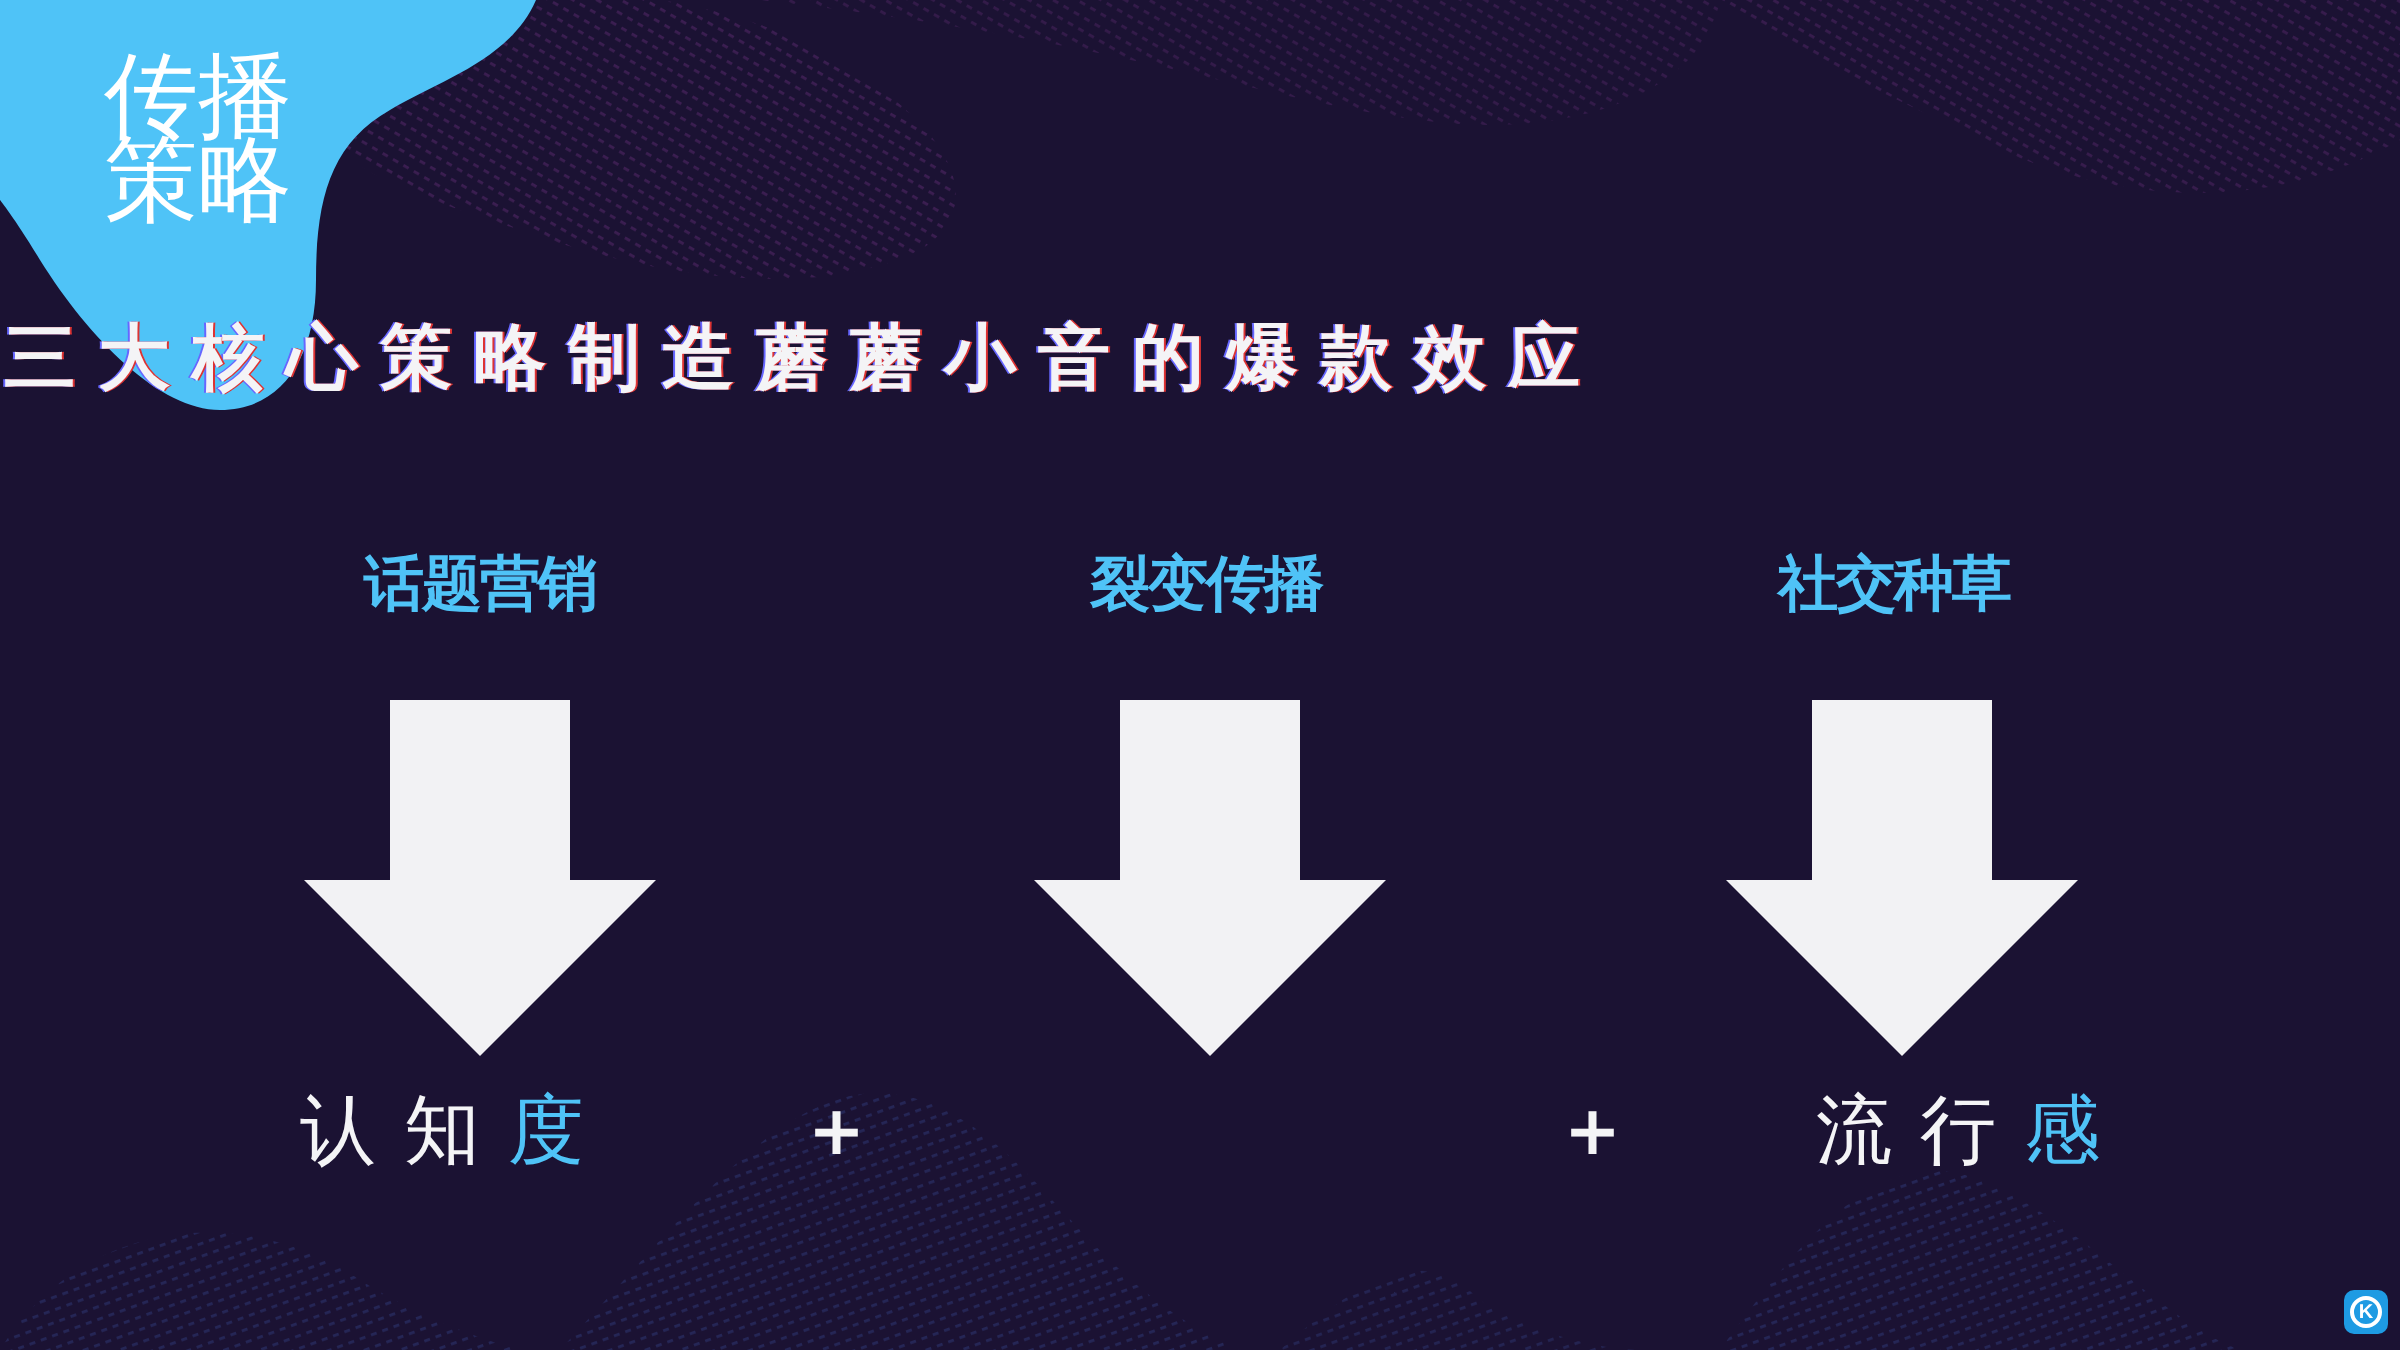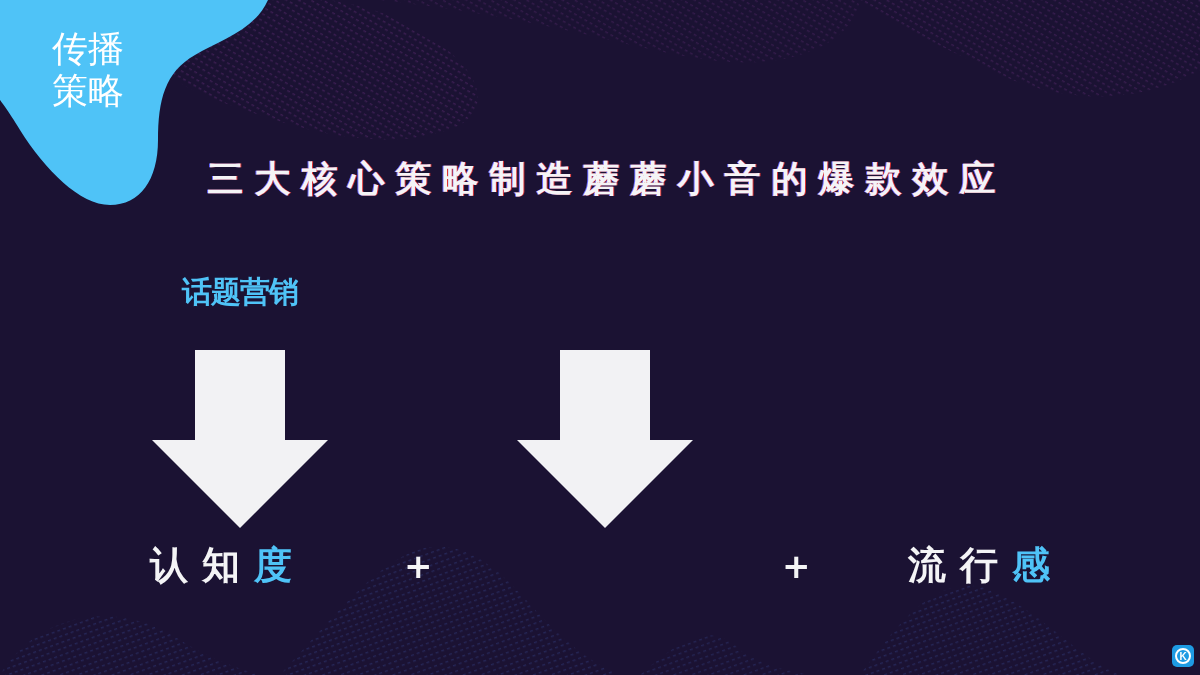--- a/index.html
+++ b/index.html
@@ -7,40 +7,40 @@
       width: 1200px; height: 675px; overflow: hidden;
       background: #1b1233;
       font-family: "DejaVu Sans", "Liberation Sans", sans-serif;
       position: relative;
     }
     .slide { position: absolute; inset: 0; width: 1200px; height: 675px; overflow: hidden; background: #1b1233; }
     .bg-waves { position: absolute; inset: 0; }
     .blob { position: absolute; left: 0; top: 0; }
     .corner-label {
       position: absolute; left: 52px; top: 28px;
-      color: #ffffff; font-size: 36px; line-height: 42px;
+      color: #ffffff; font-size: 47px; line-height: 42px;
       font-weight: 300; letter-spacing: 0px;
     }
     .corner-label div { white-space: nowrap; }
     .headline {
       position: absolute; left: 0; right: 0; top: 155px;
-      text-align: center; color: #f4f4f6; font-size: 36px; font-weight: bold;
-      letter-spacing: 11px; padding-left: 14px;
+      text-align: left; color: #f4f4f6; font-size: 36px; font-weight: bold;
+      letter-spacing: 11px; padding-left: 2px;
       text-shadow: 1px 0 0 #d33, -1px 0 0 #66f;
     }
     .col { position: absolute; top: 0; width: 300px; height: 675px; }
     .col-title {
       position: absolute; top: 272px; left: 0; width: 100%;
       text-align: center; color: #4fc3f7; font-size: 30px; font-weight: bold;
       letter-spacing: -1px;
     }
     .arrow { position: absolute; top: 350px; }
     .result {
       position: absolute; top: 540px; left: 0; width: 100%;
-      text-align: center; font-size: 38px; font-weight: bold; color: #f4f4f6;
+      text-align: center; font-size: 38px; font-weight: normal; color: #f4f4f6;
       letter-spacing: 14px;
     }
     .result .hl { color: #4fc3f7; }
     .plus {
       position: absolute; top: 546px; color: #f4f4f6; font-size: 34px; font-weight: bold;
     }
     .logo {
       position: absolute; right: 6px; bottom: 8px; width: 22px; height: 22px;
       border-radius: 5px; background: #1e9be3; display: flex; align-items: center; justify-content: center;
     }
@@ -88,25 +88,32 @@
   <div class="headline">三大核心策略制造蘑蘑小音的爆款效应</div>
 
   <div class="col" style="left:90px;">
     <div class="col-title">话题营销</div>
     <svg class="arrow" style="left:62px;" width="176" height="180" viewBox="0 0 176 180">
       <polygon points="43,0 133,0 133,90 176,90 88,178 0,90 43,90" fill="#f2f2f4"></polygon>
     </svg>
   </div>
 
   <div class="col" style="left:453px;">
+    <div class="col-title">裂变传播</div>
     <svg class="arrow" style="left:64px;" width="176" height="180" viewBox="0 0 176 180">
       <polygon points="43,0 133,0 133,90 176,90 88,178 0,90 43,90" fill="#f2f2f4"></polygon>
     </svg>
   </div>
 
+  <div class="col" style="left:797px;">
+    <div class="col-title">社交种草</div>
+    <svg class="arrow" style="left:66px;" width="176" height="180" viewBox="0 0 176 180">
+      <polygon points="43,0 133,0 133,90 176,90 88,178 0,90 43,90" fill="#f2f2f4"></polygon>
+    </svg>
+  </div>
 
   <div class="result" style="left:78px; width:300px;">
     <span>认知</span><span class="hl">度</span>
   </div>
   <div class="plus" style="left:404px;">+</div>
   <div class="plus" style="left:782px;">+</div>
   <div class="result" style="left:836px; width:300px;text-align:center;">
     <span>流行</span><span class="hl">感</span>
   </div>
 

